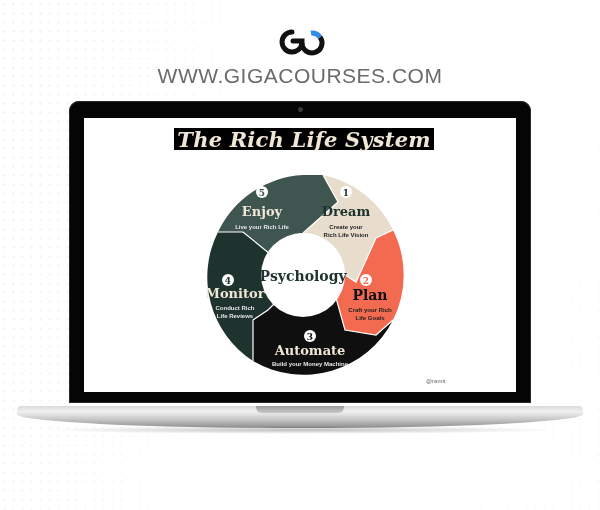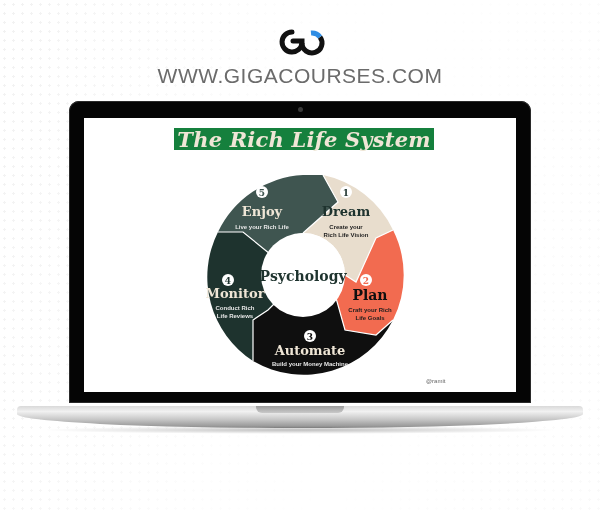--- a/index.html
+++ b/index.html
@@ -30,21 +30,21 @@
   .camera {
     position:absolute; left:298px; top:107px; width:5px; height:5px; border-radius:50%;
     background:#3a3a3a;
   }
   .screen {
     position:absolute; left:84px; top:118px; width:432px; height:274px;
     background:#ffffff; overflow:hidden;
   }
   .title-banner {
     position:absolute; left:90px; top:10px; width:260px; height:22px;
-    background:#15803d;
+    background:#000000;
     display:flex; align-items:center; justify-content:center;
   }
   .title-text {
     font-family:"DejaVu Serif", serif; font-style:italic; font-weight:bold;
     font-size:21px; color:#efe6d6; letter-spacing:0.2px;
   }
   .wheel { position:absolute; left:114px; top:52px; width:210px; height:210px; }
   .credit {
     position:absolute; left:342px; top:260px; font-size:6px; color:#666;
   }

